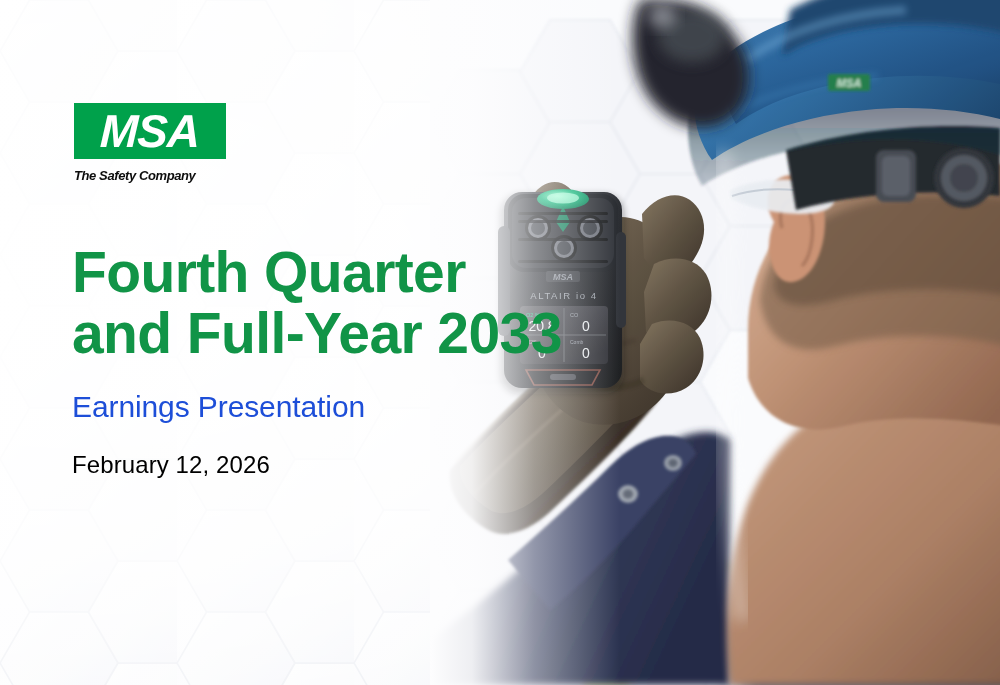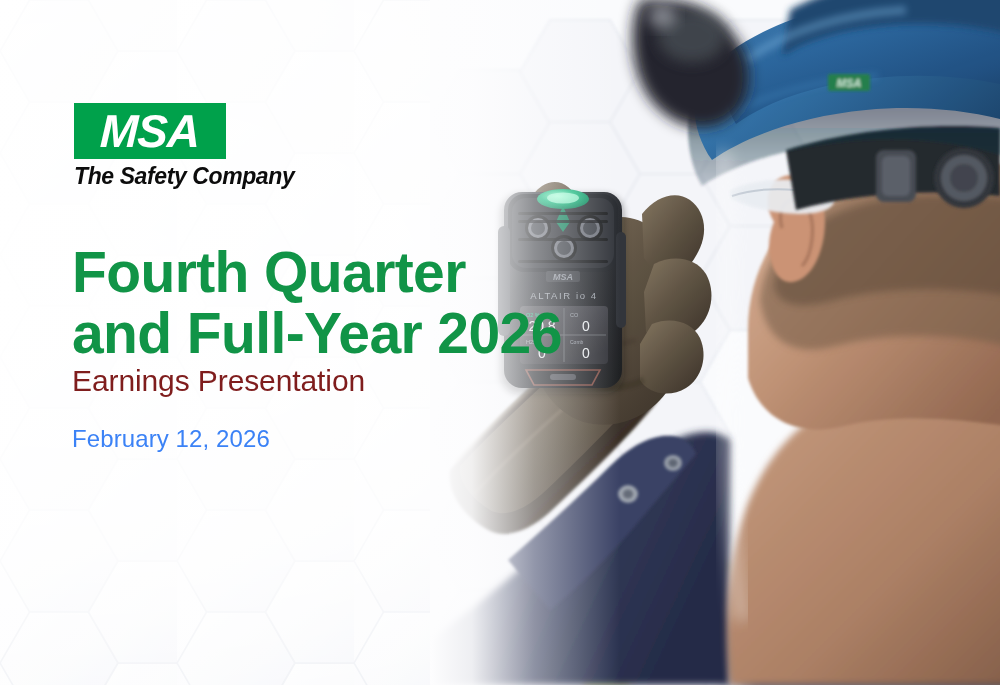--- a/index.html
+++ b/index.html
@@ -59,56 +59,56 @@
     font-weight:bold; font-style:italic;
     font-size:46px; line-height:46px;
     letter-spacing:-1px;
     color:#ffffff;
     transform:skewX(-2deg);
   }
   .logo-tagline {
     margin-top:7px;
     font-family:"Liberation Sans", sans-serif;
     font-weight:bold; font-style:italic;
-    font-size:23px; line-height:20px;
+    font-size:13px; line-height:20px;
     letter-spacing:-0.4px;
     color:#0c0c0c;
     white-space:nowrap;
   }
 
   
   .title-block { position:absolute; left:72px; top:242px; z-index:6; }
 
   .title {
     font-family:"Liberation Sans", sans-serif;
     font-weight:bold;
     font-size:57px;
     line-height:61px;
     letter-spacing:-0.6px;
     color:#119447;
     white-space:nowrap;
   }
   .subtitle {
-    margin-top:0;
+    margin-top:26px;
     font-family:"Liberation Sans", sans-serif;
     font-weight:normal;
     font-size:30px;
     line-height:34px;
     letter-spacing:-0.1px;
-    color:#7f1d1d;
+    color:#1d4ed8;
     white-space:nowrap;
   }
   .date {
     margin-top:27px;
     font-family:"Liberation Sans", sans-serif;
     font-weight:normal;
     font-size:24px;
     line-height:28px;
     letter-spacing:0.1px;
-    color:#3b82f6;
+    color:#000000;
     white-space:nowrap;
   }
 </style>
 </head>
 <body>
 
 <div class="slide">
 
   <div class="hex-bg">
     <svg viewBox="0 0 1000 685" preserveAspectRatio="none" xmlns="http://www.w3.org/2000/svg">
@@ -429,18 +429,18 @@
 
   <div class="logo">
     <div class="logo-box">
       <span class="logo-letters">MSA</span>
     </div>
     <div class="logo-tagline">The Safety Company</div>
   </div>
 
   <div class="title-block">
     <div class="title">Fourth Quarter</div>
-    <div class="title">and Full-Year 2026</div>
+    <div class="title">and Full-Year 2033</div>
     <div class="subtitle">Earnings Presentation</div>
     <div class="date">February 12, 2026</div>
   </div>
 
 </div>
 
 </body></html>

